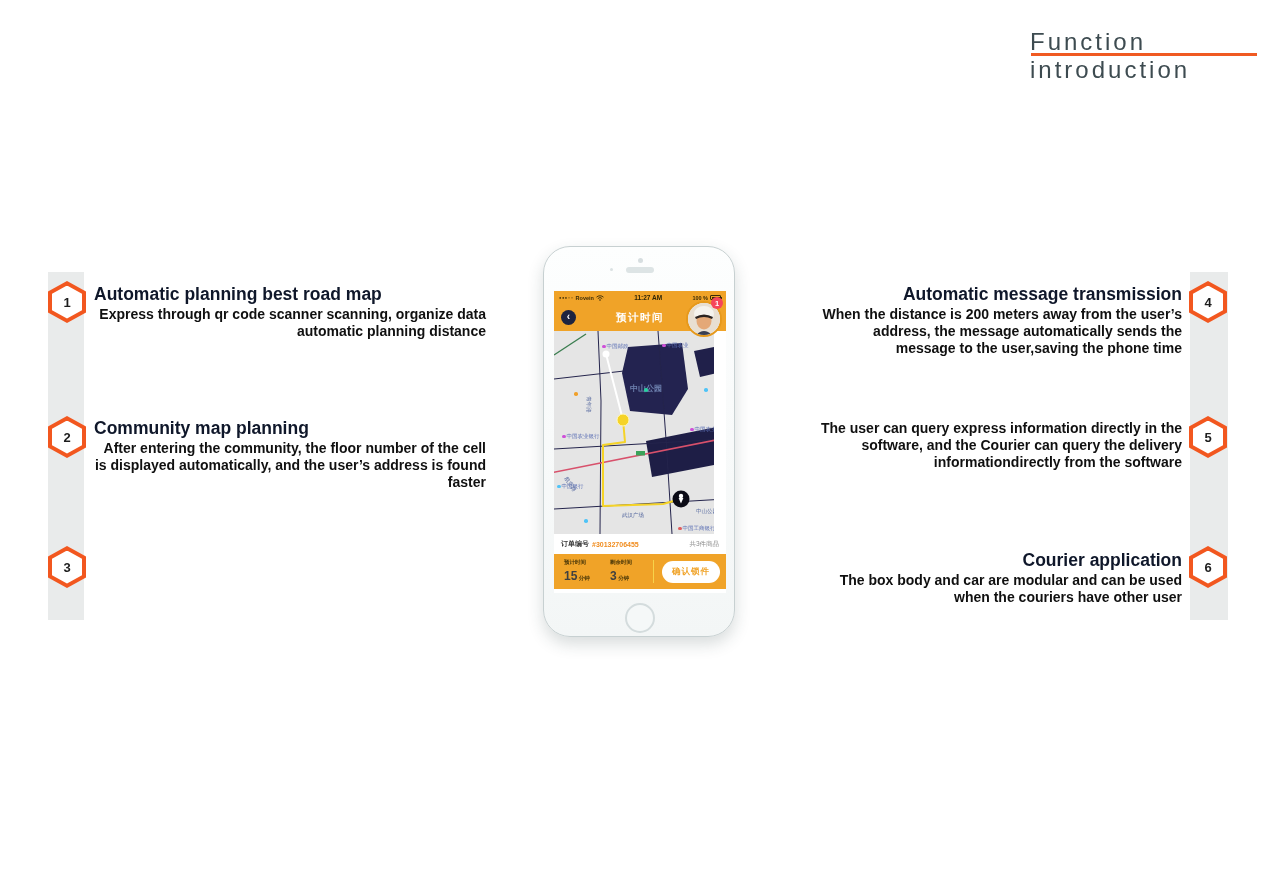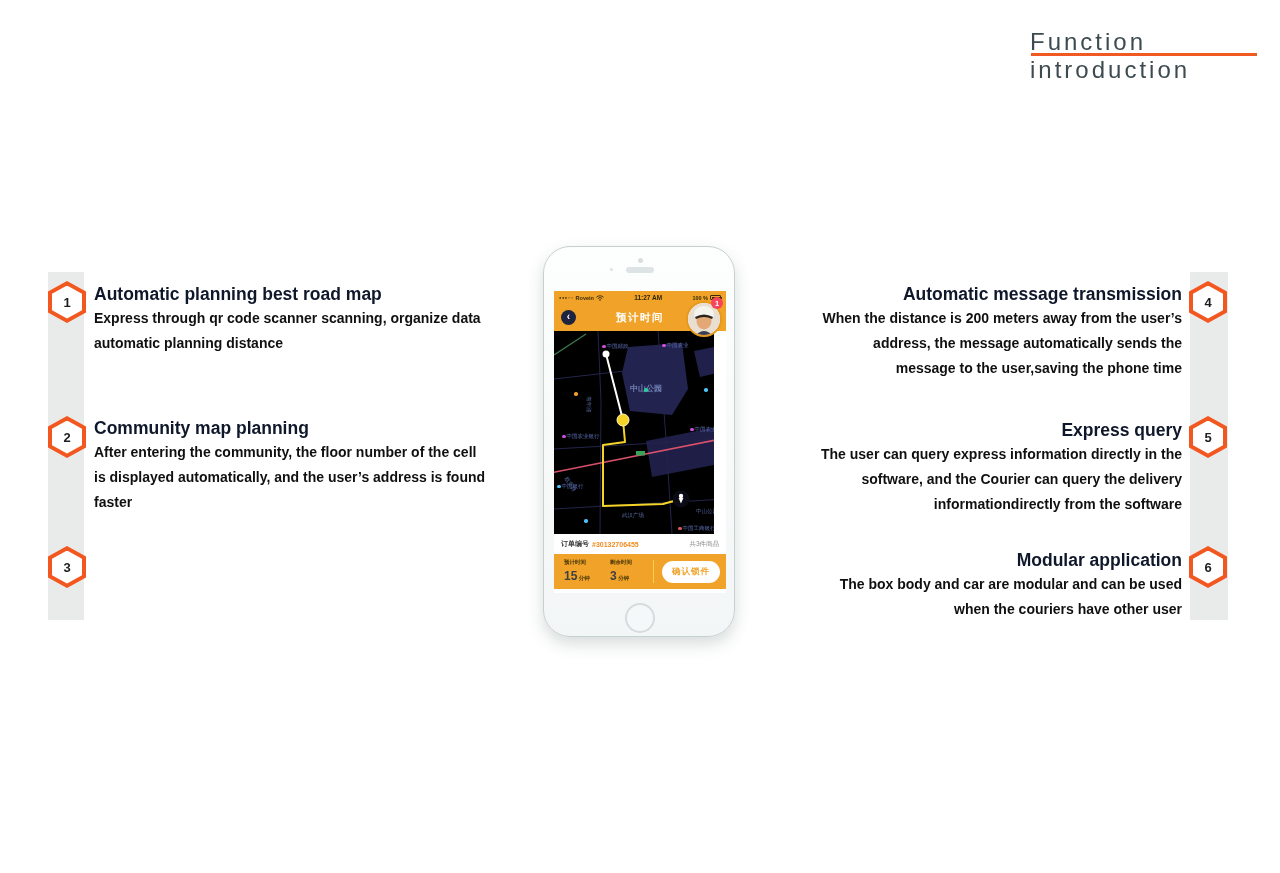--- a/index.html
+++ b/index.html
@@ -30,21 +30,21 @@
     clip-path:polygon(50% 0, 100% 25%, 100% 75%, 50% 100%, 0 75%, 0 25%);
     background:#ffffff; display:flex; align-items:center; justify-content:center;
     font-size:13px; font-weight:bold; color:#1d1d1d;
   }
 
   
   .feature { position:absolute; }
   .feature.fl { left:94px; width:392px; text-align:left; }
   .feature.fr { left:810px; width:372px; text-align:right; }
   .f-title { font-size:17.5px; font-weight:bold; color:#0f172a; margin-bottom:1px; }
-  .f-body  { font-size:14px; font-weight:bold; color:#101010; line-height:25px; }
+  .f-body  { font-size:14px; font-weight:bold; color:#101010; line-height:17px;text-align:right; }
 
   
   .phone {
     position:absolute; left:543px; top:246px; width:192px; height:391px;
     background:linear-gradient(180deg,#fdfefe 0%,#f3f6f6 100%);
     border:1.5px solid #c7d0d1; border-radius:27px;
     box-shadow:0 7px 16px rgba(40,60,60,0.18);
   }
   .cam-dot   { position:absolute; left:94px; top:11px; width:5px; height:5px; border-radius:50%; background:#d7dee0; }
   .sensor-dot{ position:absolute; left:66px; top:21px; width:3px; height:3px; border-radius:50%; background:#dbe2e3; }
@@ -80,21 +80,21 @@
     position:absolute; left:132px; top:10px; width:36px; height:36px; border-radius:50%;
     background:#f6f3ee; border:2px solid #e6991c; overflow:hidden; z-index:4;
   }
   .badge {
     position:absolute; left:157px; top:6px; width:12px; height:12px; border-radius:50%;
     background:#f6455a; color:#fff; font-size:7.5px; font-weight:bold;
     display:flex; align-items:center; justify-content:center; z-index:5;
   }
 
   
-  .map { position:absolute; left:0; top:40px; width:160px; height:203px; background:#000000; overflow:hidden; }
+  .map { position:absolute; left:0; top:40px; width:160px; height:203px; background:#e5e5e5; overflow:hidden; }
   .map svg { position:absolute; left:0; top:0; }
   .poi { position:absolute; display:flex; align-items:center; gap:1px; z-index:2; }
   .poi-dot { width:3.5px; height:3.5px; border-radius:50%; flex:0 0 auto; }
   .poi-label { font-size:5.5px; color:#5b6fb4; white-space:nowrap; }
   .street-label { position:absolute; font-size:5.5px; color:#55689f; white-space:nowrap; z-index:2; }
   .park-label { position:absolute; left:76px; top:52px; font-size:8px; font-weight:bold; color:#6d80ae; z-index:2; }
 
   
   .inforow {
     position:absolute; left:0; top:243px; width:172px; height:20px; background:#ffffff;
@@ -158,25 +158,24 @@
   <div class="feature fl" style="top:418px;">
     <div class="f-title">Community map planning</div>
     <div class="f-body">After entering the community, the floor number of the cell is displayed automatically, and the user’s address is found faster</div>
   </div>
 
   <div class="feature fr" style="top:284px;">
     <div class="f-title">Automatic message transmission</div>
     <div class="f-body">When the distance is 200 meters away from the user’s address, the message automatically sends the message to the user,saving the phone time</div>
   </div>
   <div class="feature fr" style="top:420px;">
-    <div class="f-title">Express query</div>
     <div class="f-body">The user can query express information directly in the software, and the Courier can query the delivery informationdirectly from the software</div>
   </div>
   <div class="feature fr" style="top:550px;">
-    <div class="f-title">Modular application</div>
+    <div class="f-title">Courier application</div>
     <div class="f-body">The box body and car are modular and can be used when the couriers have other user</div>
   </div>
 
   <div class="phone">
     <div class="sensor-dot"></div>
     <div class="cam-dot"></div>
     <div class="speaker"></div>
     <div class="home-btn"></div>
 
     <div class="screen">

